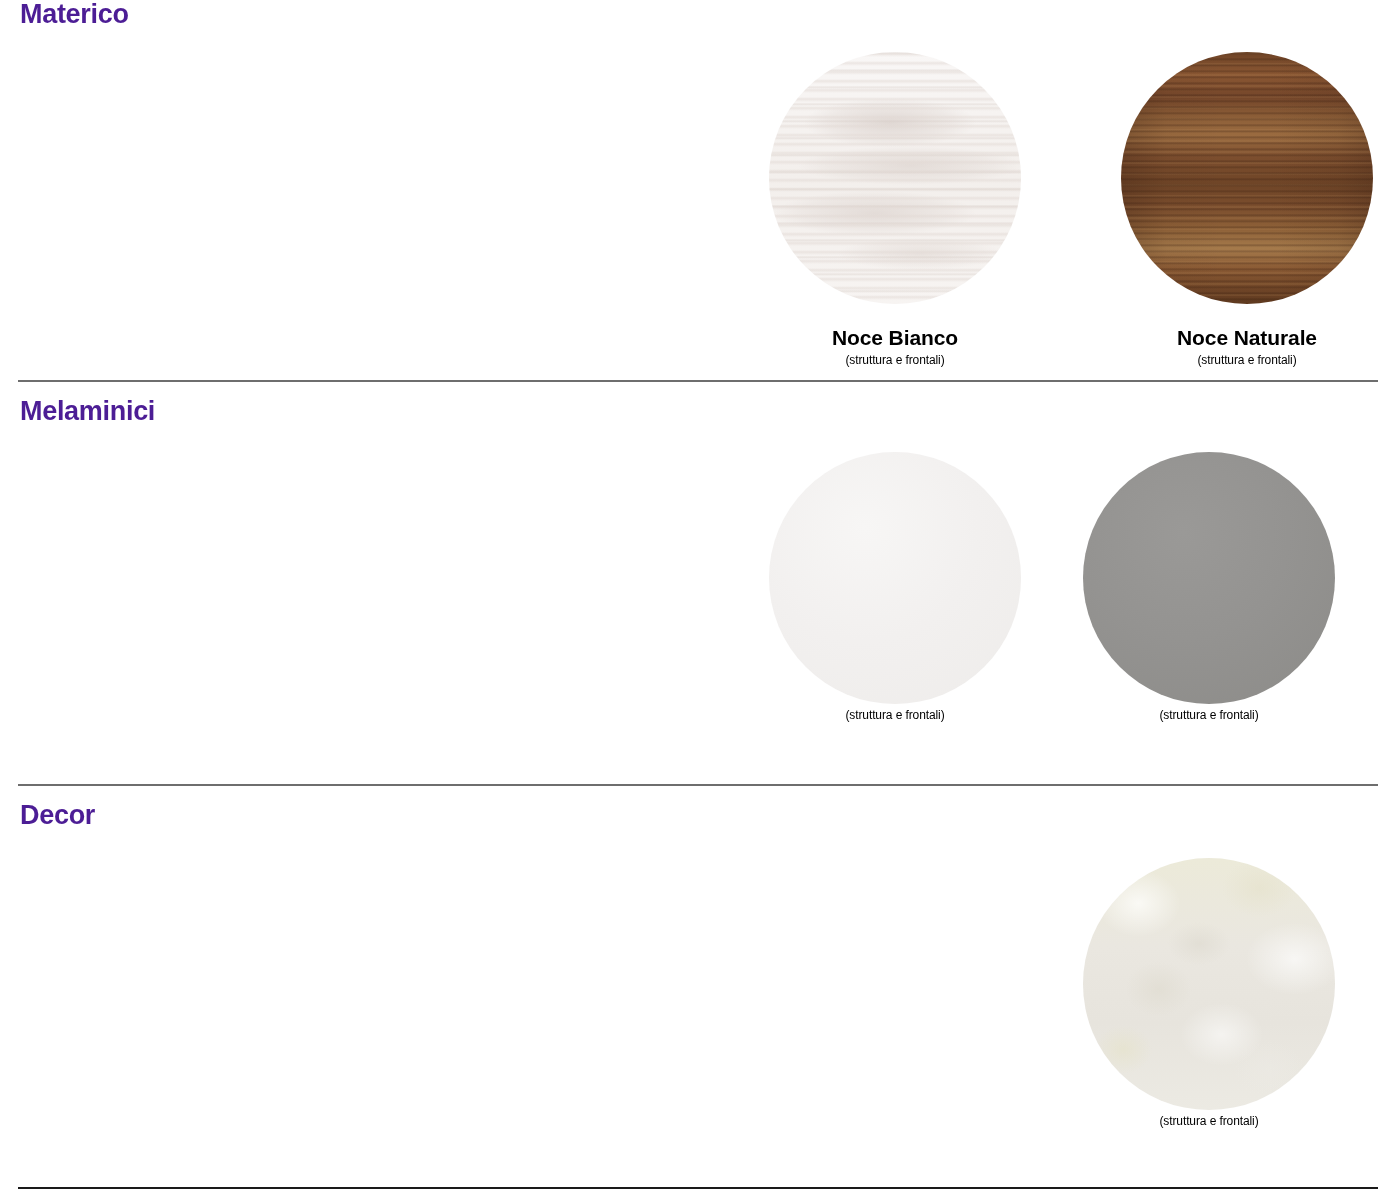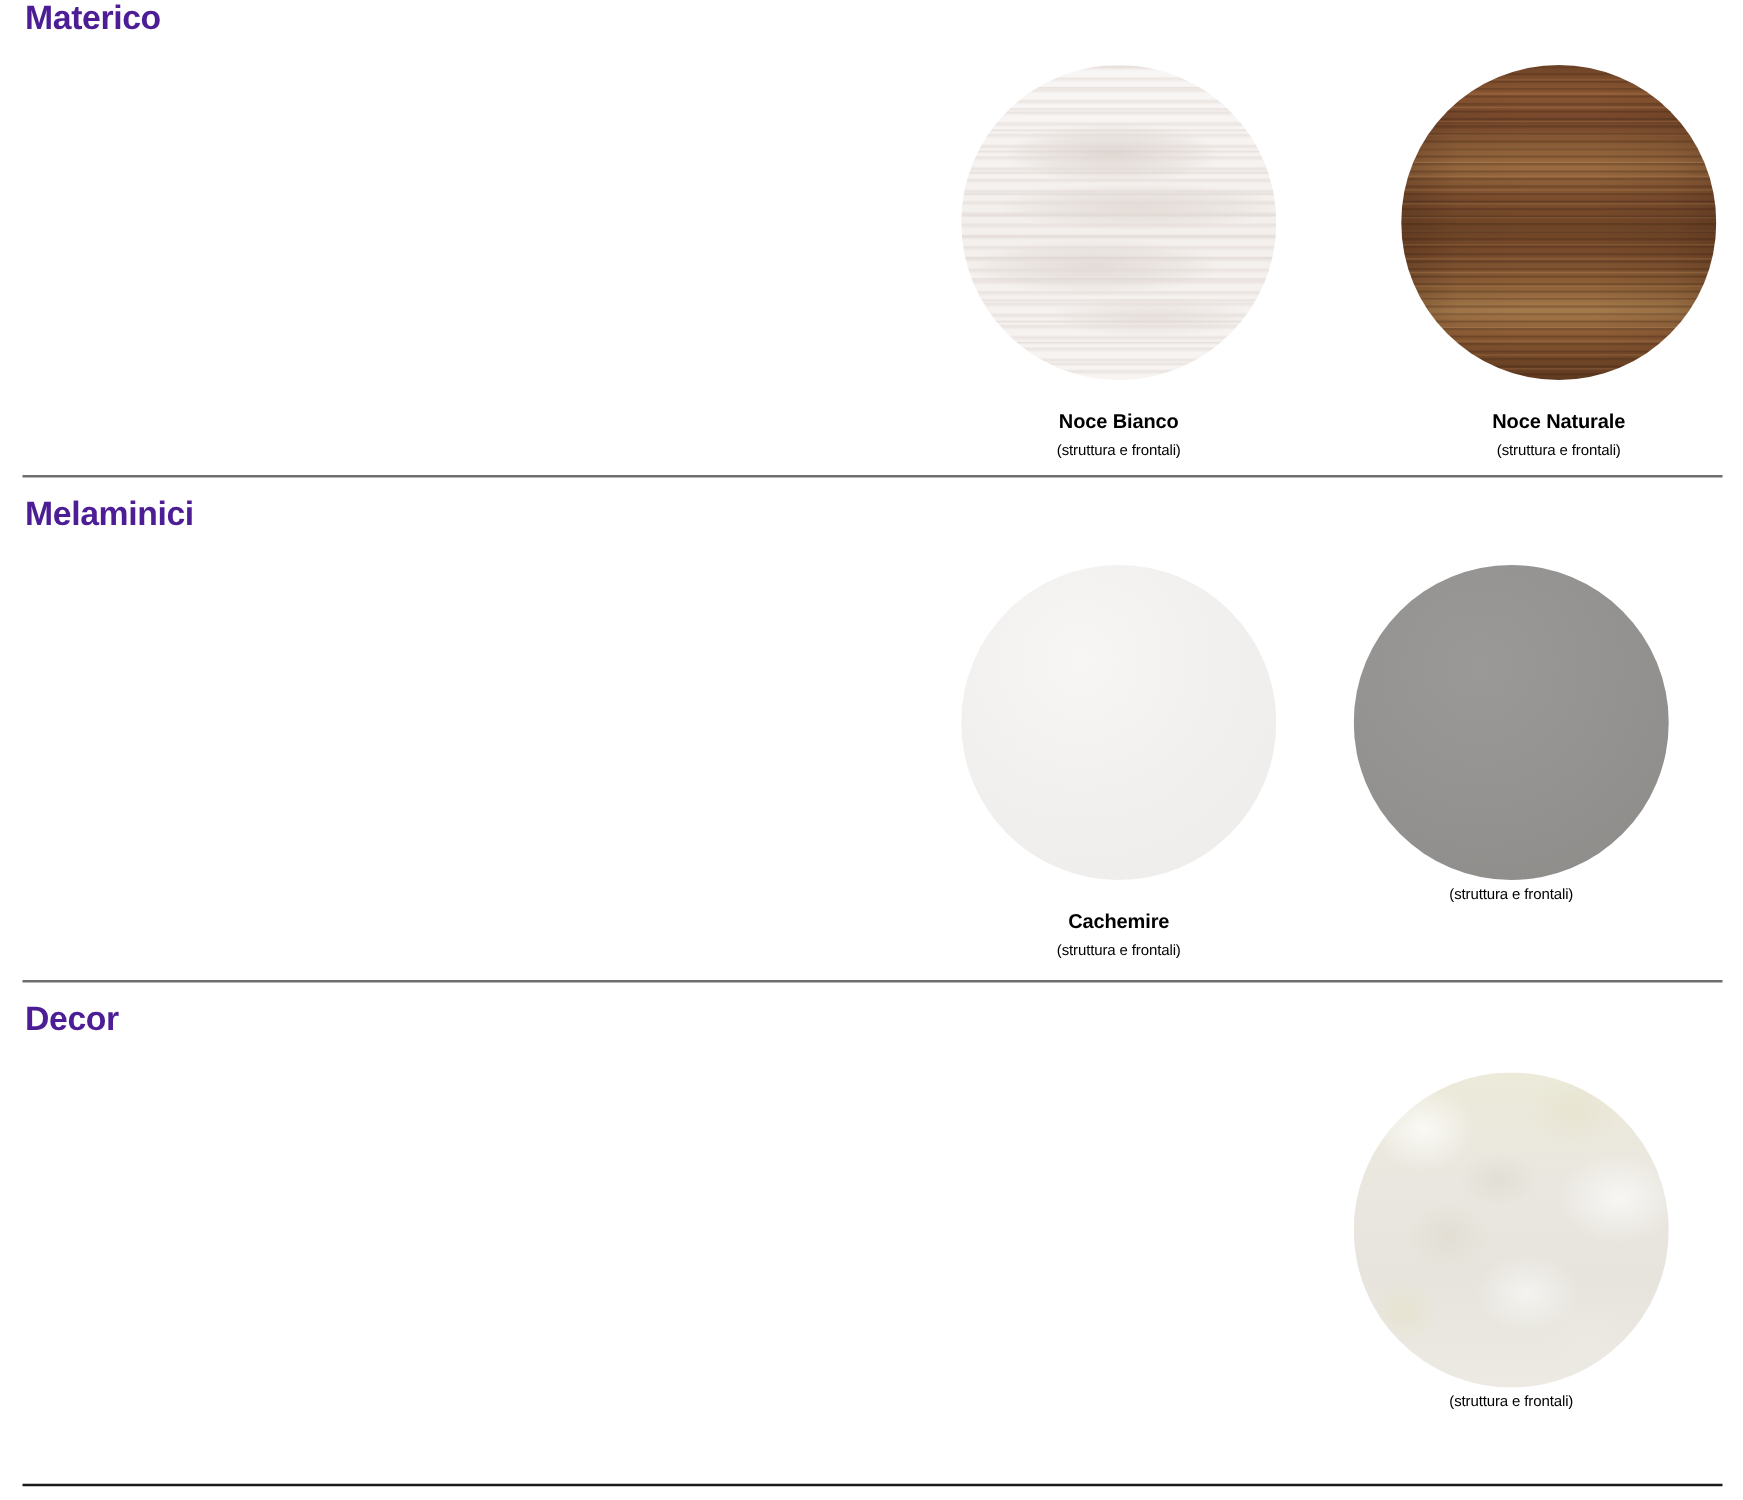--- a/index.html
+++ b/index.html
@@ -65,21 +65,21 @@
   .swatch-circle {
     width: 252px;
     height: 252px;
     border-radius: 50%;
     margin: 0 auto;
     position: relative;
     overflow: hidden;
   }
 
   .swatch-label {
-    font-size: 16px;
+    font-size: 21px;
     font-weight: bold;
     line-height: 23px;
     margin-top: 22px;
     letter-spacing: -0.1px;
     white-space: nowrap;
   }
   .swatch-sublabel {
     font-size: 12px;
     font-weight: normal;
     line-height: 23px;
@@ -201,21 +201,20 @@
     </div>
 
     <div class="divider" style="top:380px;"></div>
   </div>
 
   <div class="section" id="section-melaminici">
     <div class="section-heading">Melaminici</div>
 
     <div class="swatch-item" style="left:745px; top:70px;">
       <div class="swatch-circle tex-cachemire"></div>
-      <div class="swatch-label">Cachemire</div>
       <div class="swatch-sublabel">(struttura e frontali)</div>
     </div>
 
     <div class="swatch-item" style="left:1059px; top:70px;">
       <div class="swatch-circle tex-grigio-londra"></div>
       <div class="swatch-sublabel">(struttura e frontali)</div>
     </div>
 
     <div class="divider" style="top:402px;"></div>
   </div>

